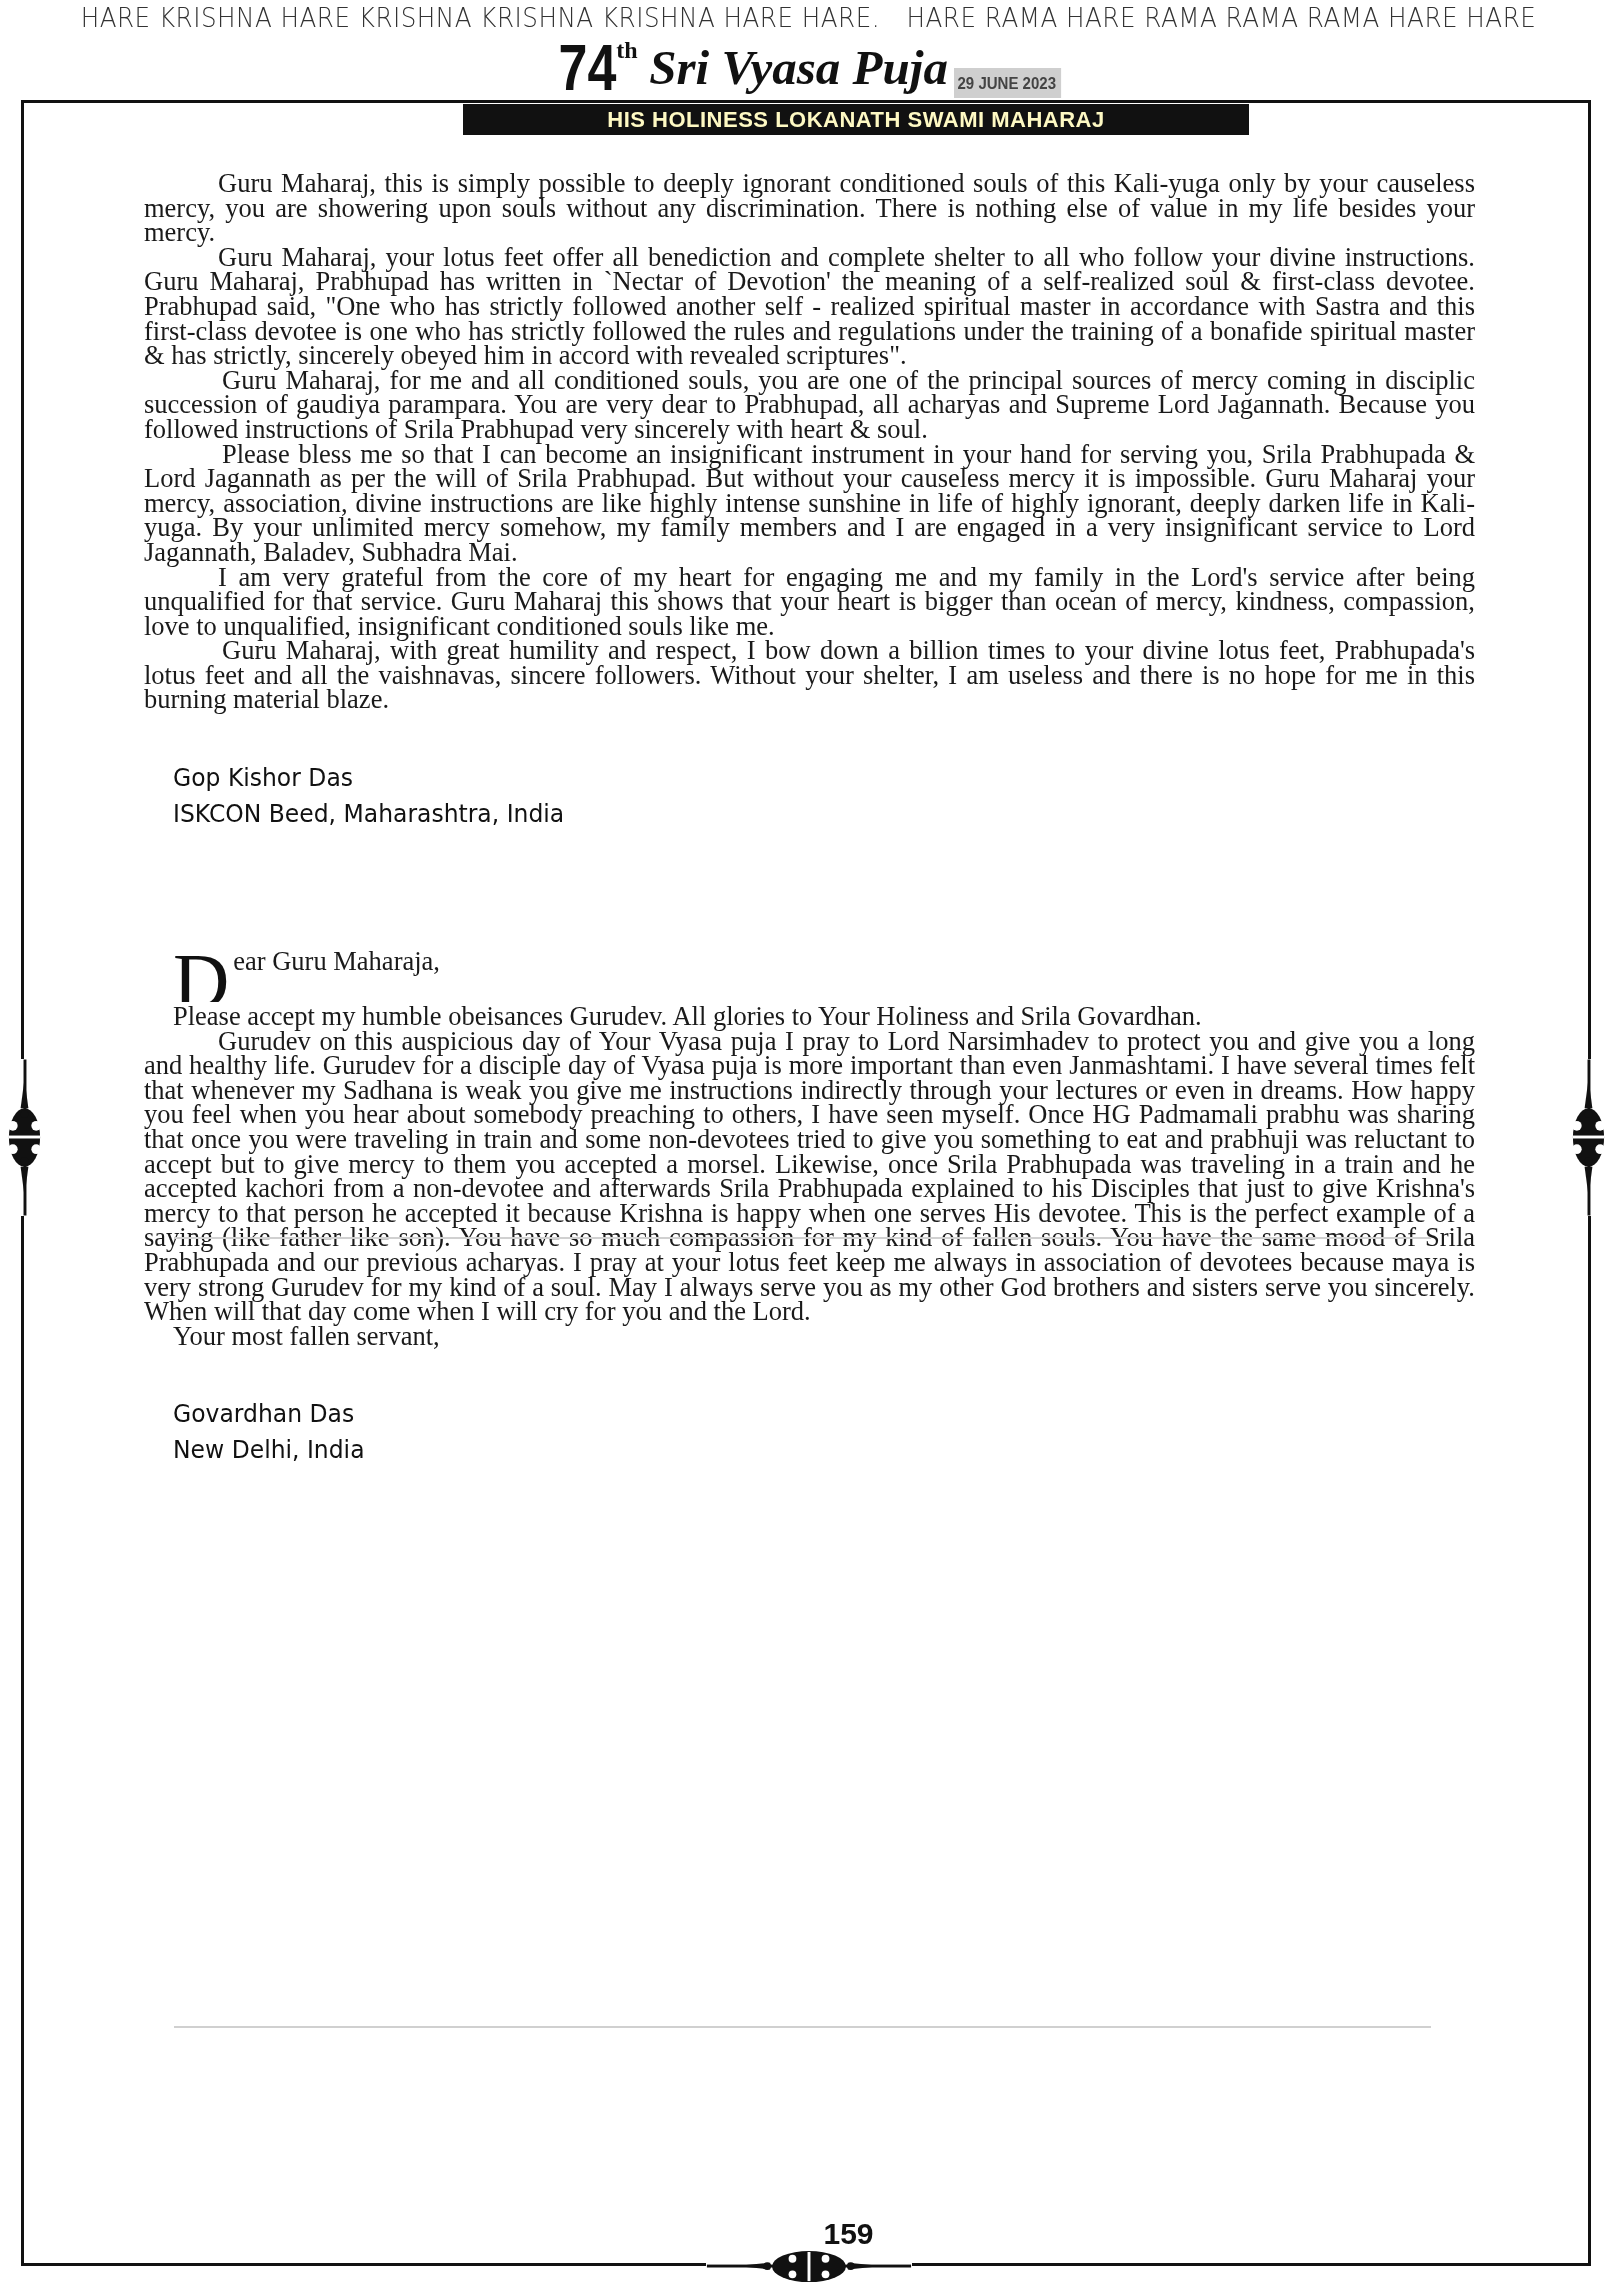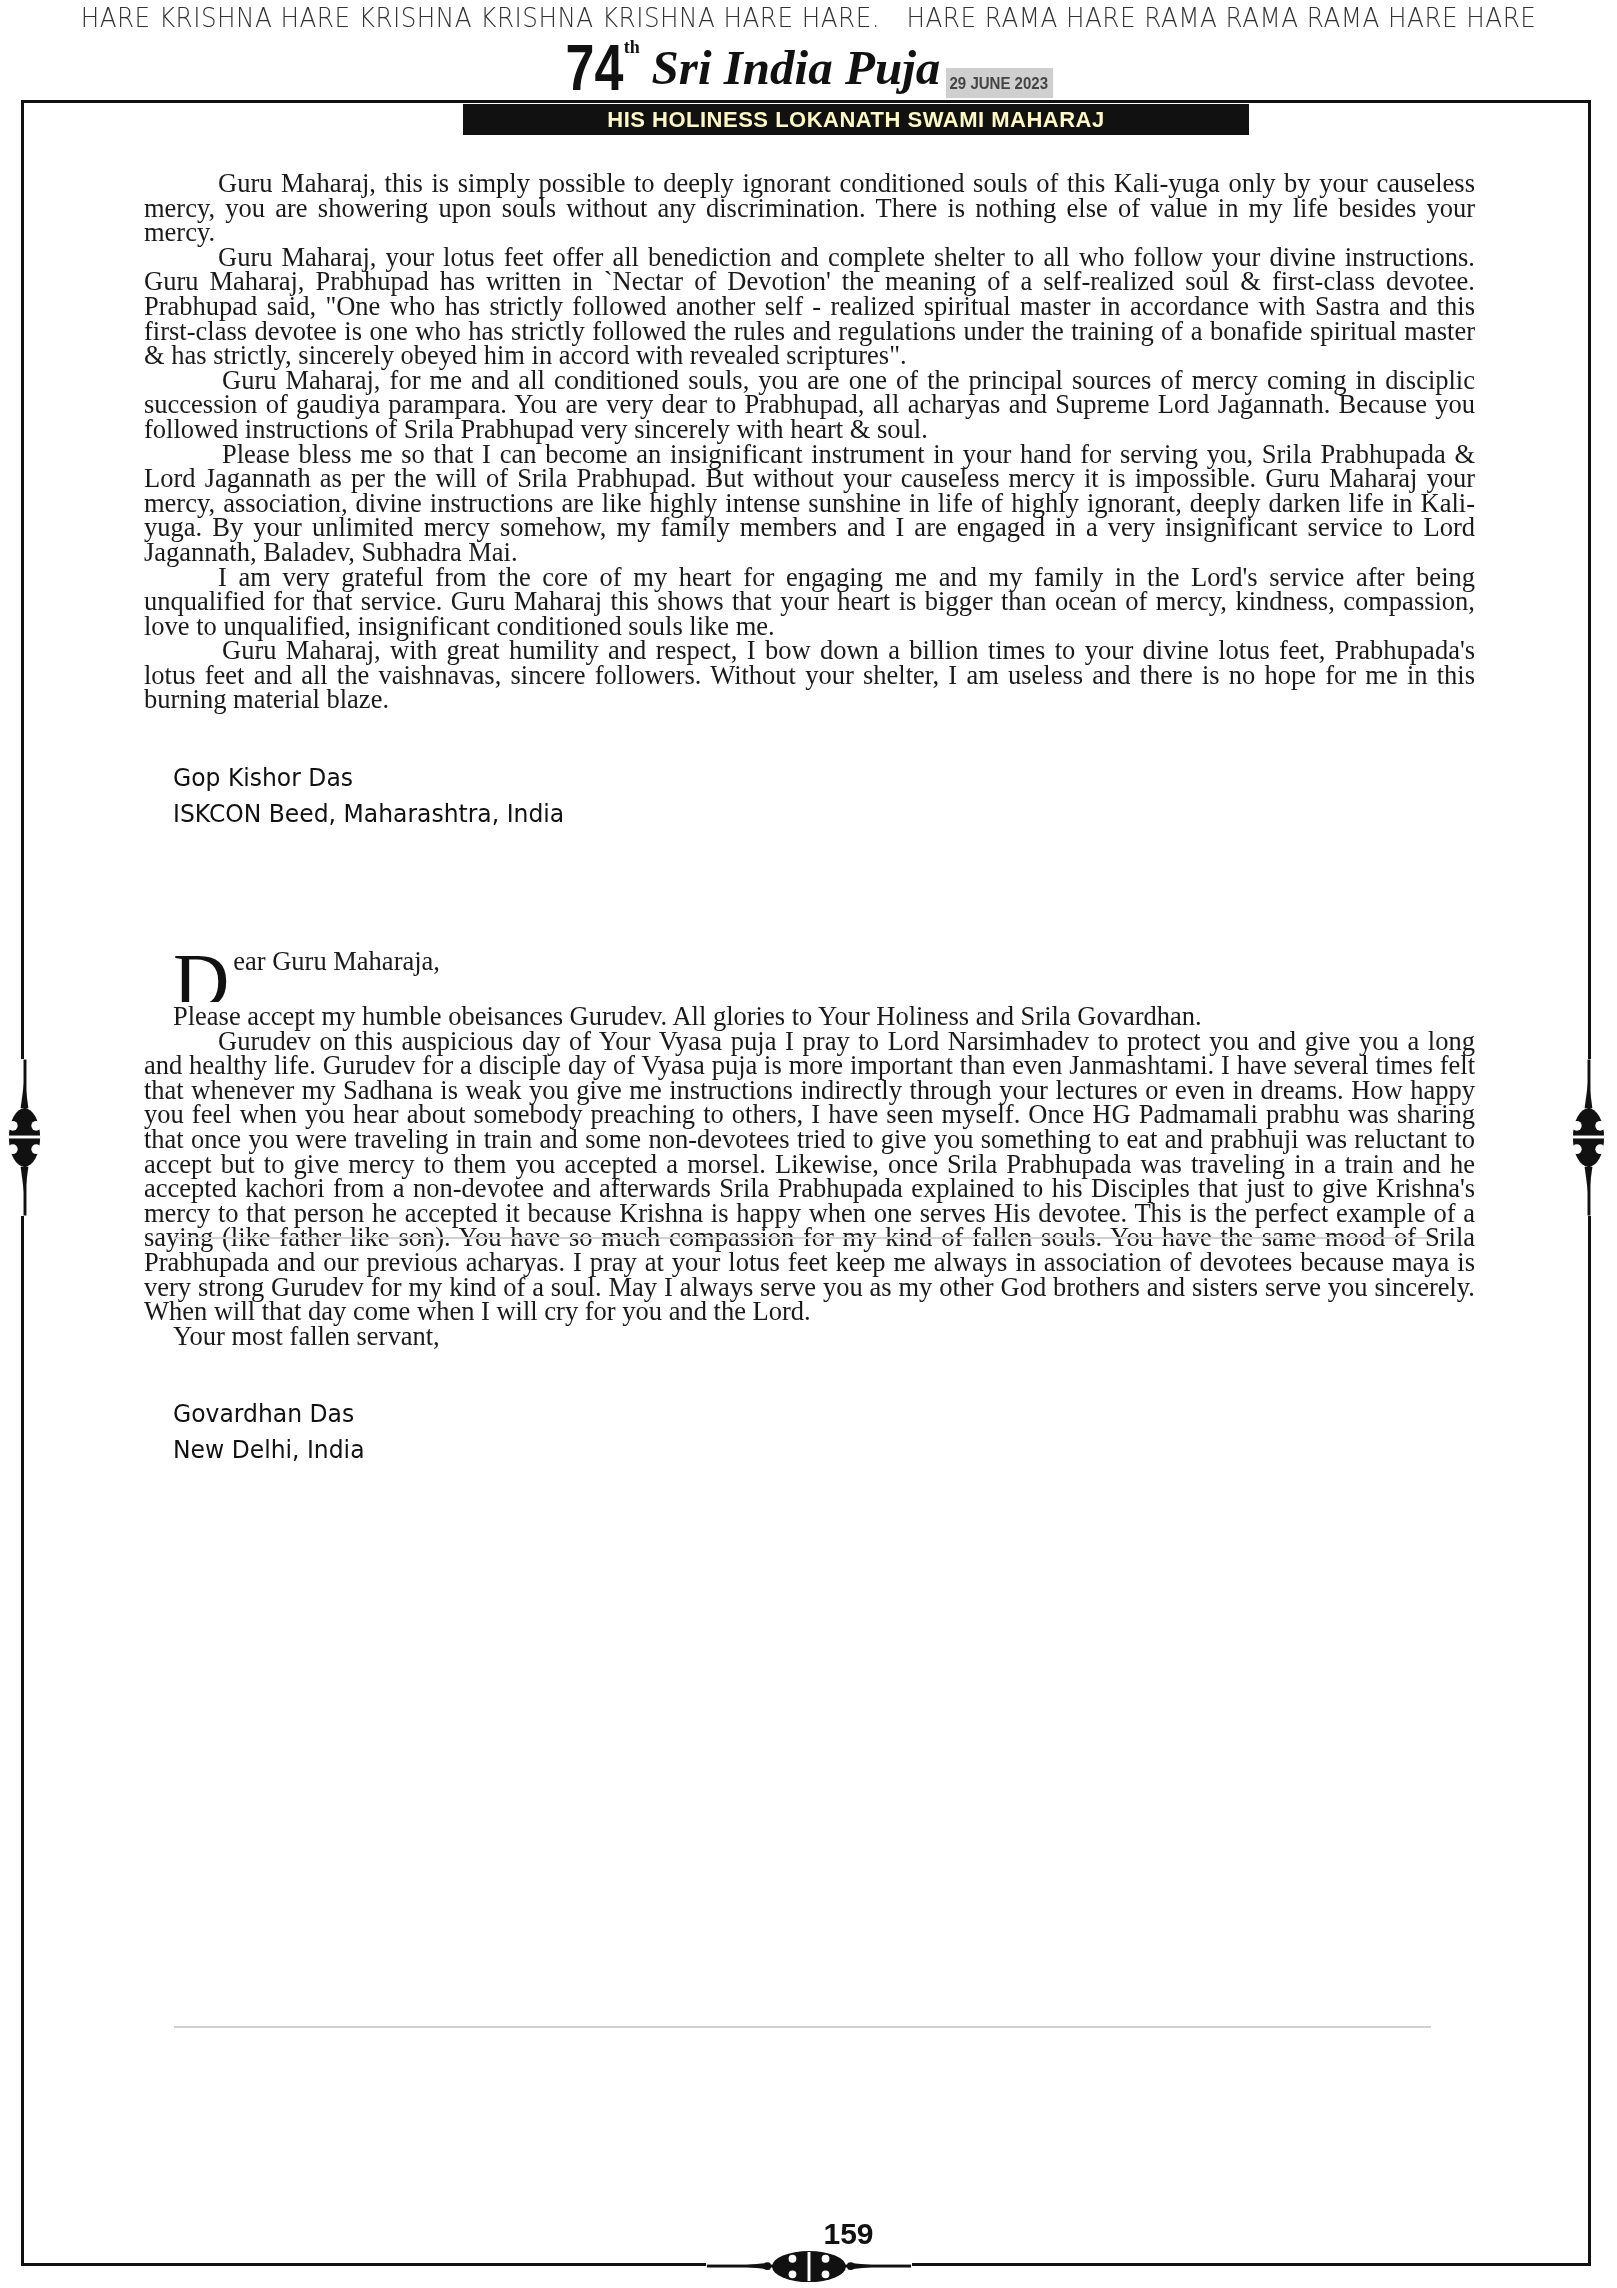--- a/index.html
+++ b/index.html
@@ -4,21 +4,21 @@
 <style>
   html, body { margin:0; padding:0; background:#ffffff; }
   body { width:1617px; height:2289px; position:relative; overflow:hidden; color:#111; }
   .mantra { position:absolute; top:2px; left:0; width:1617px; text-align:center;
     font-family:"DejaVu Sans", sans-serif; font-weight:200; font-size:26.5px; letter-spacing:0.5px;
     color:#333; white-space:nowrap; transform:scaleX(0.93); transform-origin:center top; }
   .mantra span { margin:0 9.8px; }
   .title-wrap { position:absolute; top:37px; left:0; width:1617px; text-align:center; white-space:nowrap; }
   .title-num { font-family:"Liberation Sans", sans-serif; font-weight:bold; font-size:65px;
     display:inline-block; transform:scaleX(0.8); transform-origin:right bottom; vertical-align:bottom; line-height:61px; }
-  .title-sup { font-family:"Liberation Serif", serif; font-weight:bold; font-size:18px; vertical-align:top; position:relative; top:0px; }
+  .title-sup { font-family:"Liberation Serif", serif; font-weight:bold; font-size:24px; vertical-align:top; position:relative; top:0px; }
   .title-text { font-family:"Liberation Serif", serif; font-weight:bold; font-style:italic; font-size:49px;
     display:inline-block; vertical-align:bottom; line-height:61px; margin-left:7.8px; }
   .title-date { display:inline-block; vertical-align:bottom; background:#cfcfcf; color:#444;
     font-family:"Liberation Sans", sans-serif; font-weight:bold; font-size:16.7px; padding:5.9px 5.9px 3.9px 3.9px; margin-left:2px;
     transform:scaleX(0.9); transform-origin:left bottom; }
   .frame { position:absolute; left:20.6px; top:100px; width:1564px; height:2160px; border:3.9px solid #111; }
   .banner { position:absolute; top:104px; left:463px; width:786px; height:31px; background:#111; color:#fef9c3;
     text-align:center; font-family:"Liberation Sans", sans-serif; font-weight:bold; font-size:22px; line-height:31px;
     letter-spacing:0.5px; }
   .content { position:absolute; left:144px; top:171px; width:1331px;
@@ -39,21 +39,21 @@
 </head>
 <body>
 
 <div class="mantra">
   <span>HARE KRISHNA HARE KRISHNA KRISHNA KRISHNA HARE HARE.</span>
   <span>HARE RAMA HARE RAMA RAMA RAMA HARE HARE</span>
 </div>
 
 <div class="title-wrap">
   <span class="title-num">74</span><span class="title-sup">th</span>
-  <span class="title-text">Sri India Puja</span>
+  <span class="title-text">Sri Vyasa Puja</span>
   <span class="title-date">29 JUNE 2023</span>
 </div>
 
 <div class="frame"></div>
 
 <div class="banner">HIS HOLINESS LOKANATH SWAMI MAHARAJ</div>
 
 <div class="orn-side" style="left:4.9px;top:1059px;">
   <svg width="39" height="157" viewBox="0 0 40 160">
     <rect x="19" y="0" width="3" height="160" fill="#111"></rect>

